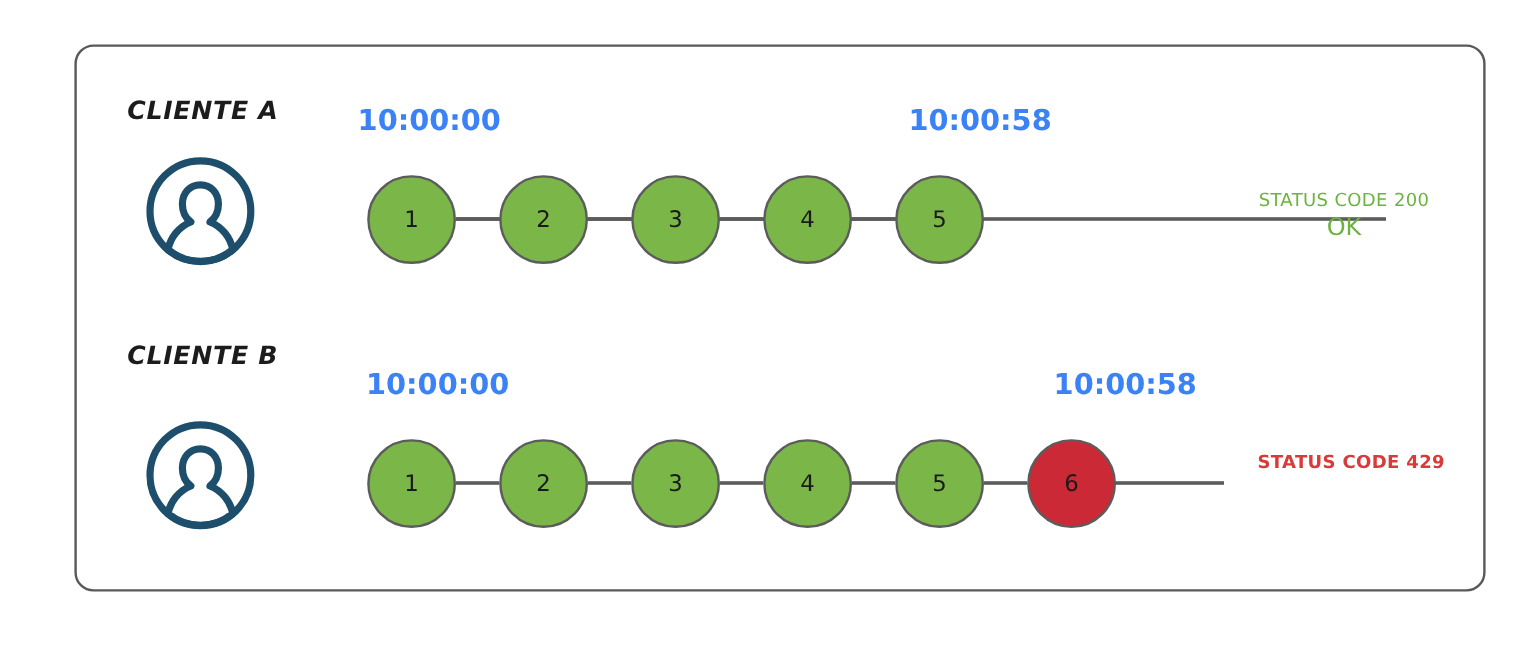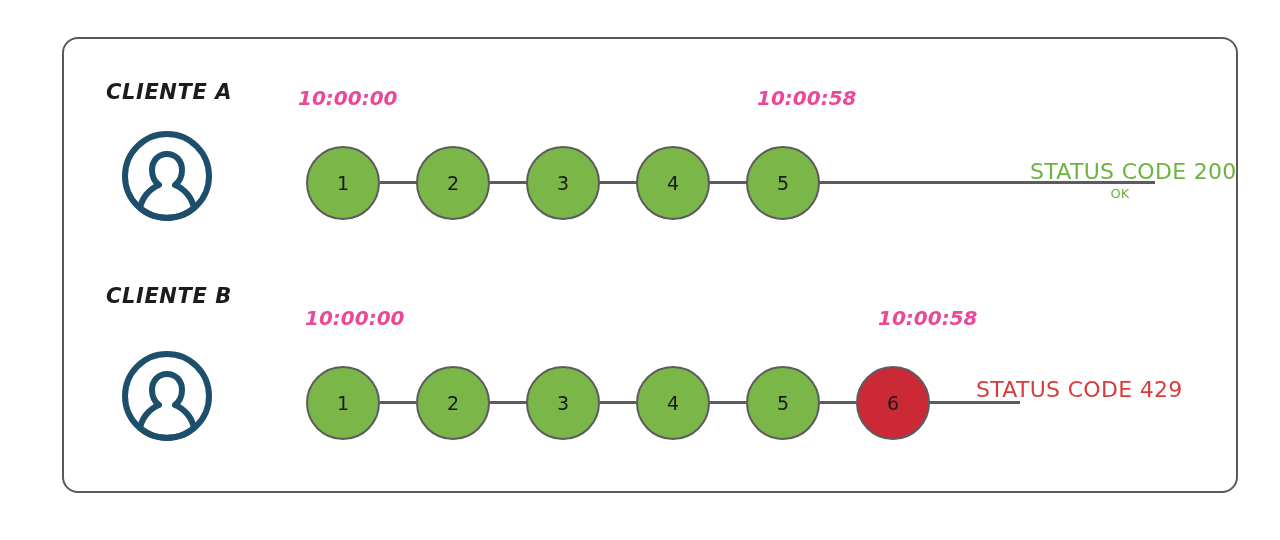--- a/index.html
+++ b/index.html
@@ -50,25 +50,24 @@
   .avatar {
     position: absolute;
     width: 96px;
     height: 96px;
   }
 
   
   .timestamp {
     position: absolute;
     font-family: "DejaVu Sans", sans-serif;
-    font-size: 20px;
+    font-size: 24px;
     font-weight: bold;
-    color: #ec4899;
+    color: #3b82f6;
     white-space: nowrap;
-    font-style: italic;
   }
 
   
   .chain {
     position: absolute;
     height: 80px;
   }
   .node {
     position: absolute;
     width: 74px;
@@ -100,26 +99,26 @@
   
   .status {
     position: absolute;
     text-align: center;
     font-family: "DejaVu Sans", sans-serif;
     white-space: nowrap;
     line-height: 1.25;
   }
   .status .line1 {
     display: block;
-    font-size: 22px;
+    font-size: 15px;
     letter-spacing: 0.3px;
   }
   .status .line2 {
     display: block;
-    font-size: 13px;
+    font-size: 20px;
   }
   .status-ok { color: #6cb33f; }
   .status-err { color: #d93a3a; }
 </style>
 </head>
 <body>
 
 <div id="canvas">
 
   <div class="frame"></div>
@@ -219,18 +218,18 @@
         <span>4</span>
       </div>
       <div class="node" style="left: 440px; background: rgb(122, 182, 72);">
         <span>5</span>
       </div>
       <div class="node" style="left: 550px; background: rgb(204, 41, 54);">
         <span>6</span>
       </div>
     </div>
 
-    <div class="status status-err" style="left:976px; top:376px; width:200px;">
+    <div class="status status-err" style="left:1026px; top:376px; width:200px;font-weight:bold;">
       <span class="line1">STATUS CODE 429</span>
     </div>
   </div>
 
 </div>
 
 </body></html>

